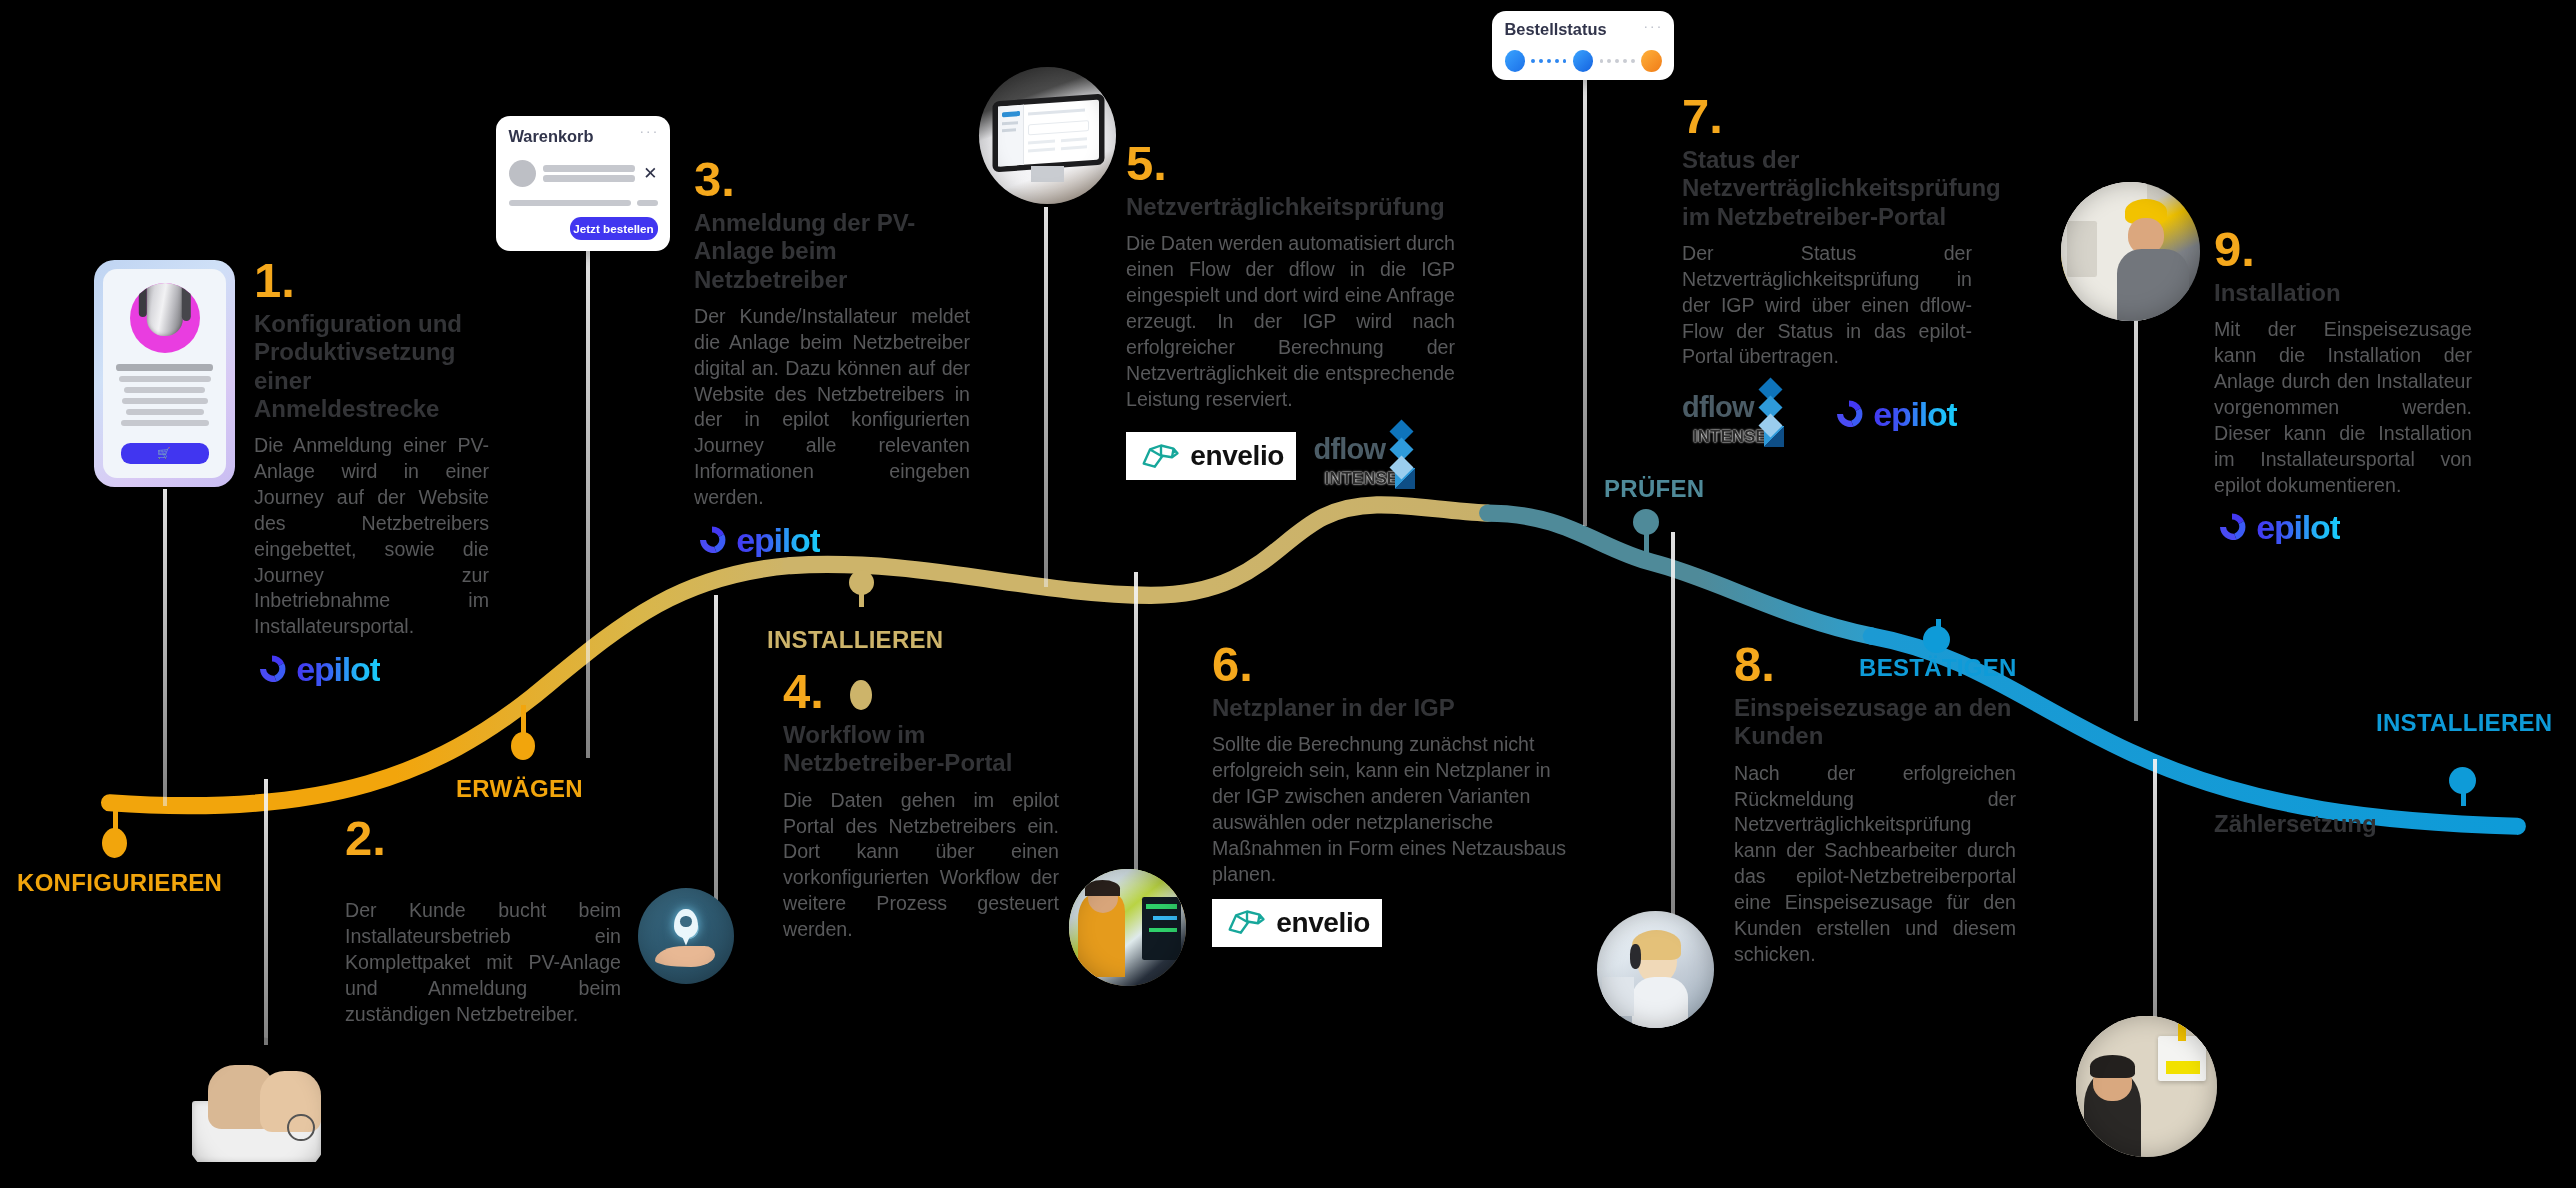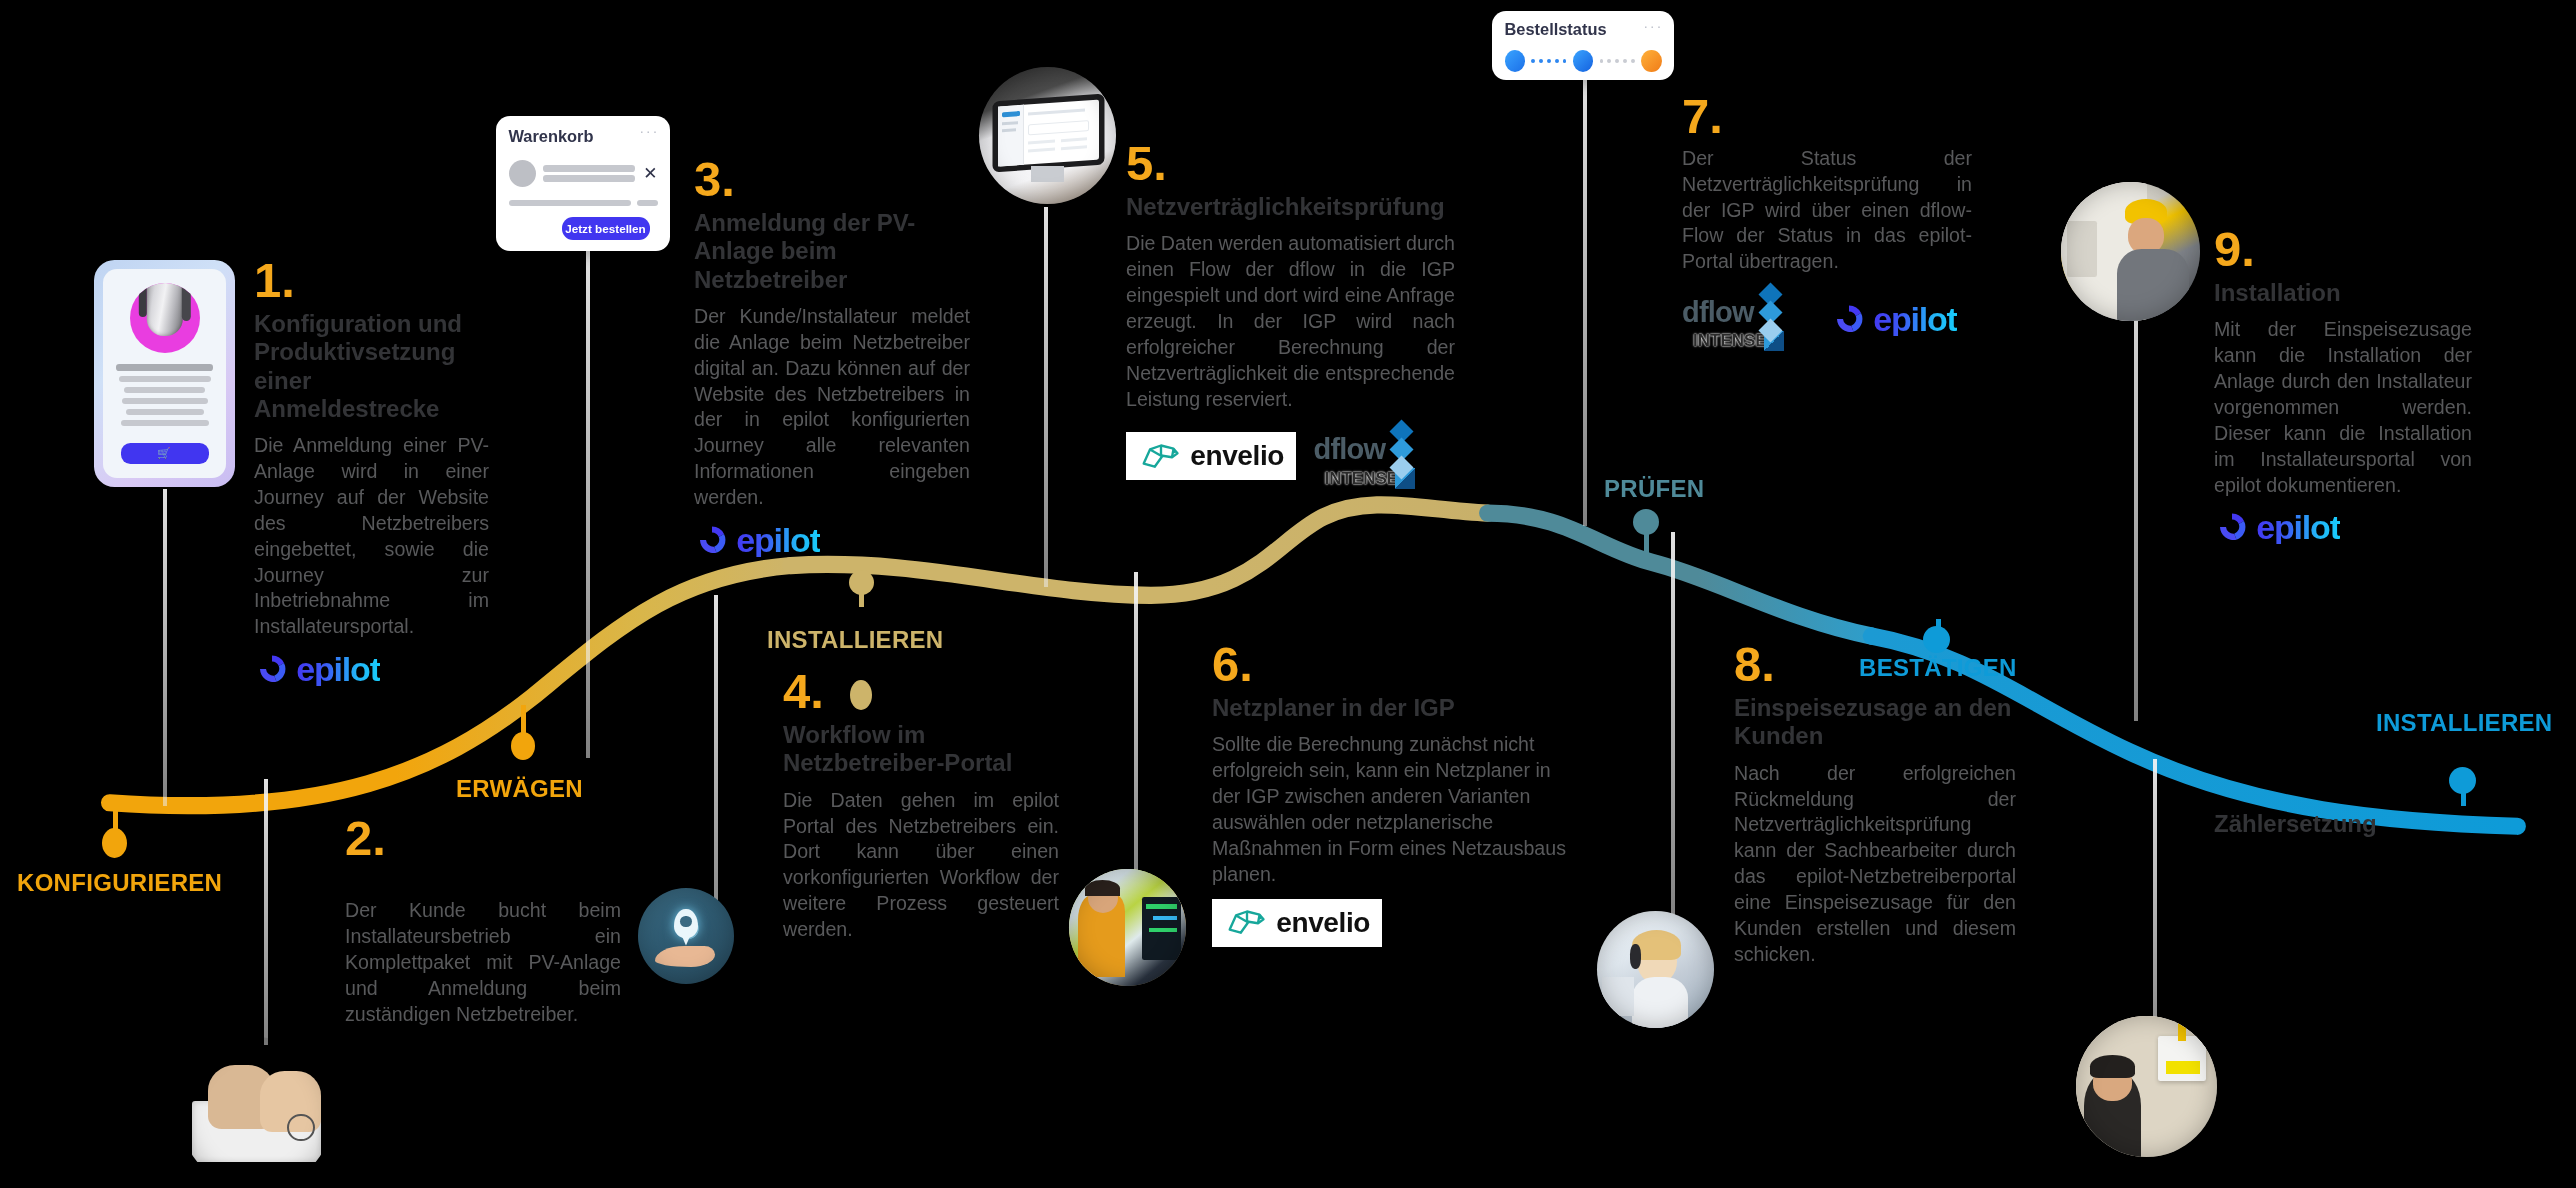--- a/index.html
+++ b/index.html
@@ -243,21 +243,21 @@
       <div style="flex:1; display:flex; flex-direction:column; gap:3.9px;">
         <div class="bar" style="height:6.3px;width:100%;"></div>
         <div class="bar" style="height:6.3px;width:100%;"></div>
       </div>
       <div class="close-x">✕</div>
     </div>
     <div style="display:flex; align-items:center; gap:6.3px; margin-top:12.5px;">
       <div class="bar" style="height:6.3px;flex:1;"></div>
       <div class="bar" style="height:6.3px;width:20.4px;"></div>
     </div>
-    <div class="mock-btn" style="margin:11px 8px 0 auto; width:88px; height:23.5px;">Jetzt bestellen</div>
+    <div class="mock-btn" style="margin:11px 0 0 auto; width:88px; height:23.5px;">Jetzt bestellen</div>
   </div>
 
   <div class="mockcard" style="left:1492px; top:11px; width:182px; height:69px; padding:9.4px 12.5px;">
     <div class="mock-dots">···</div>
     <div class="mock-title">Bestellstatus</div>
     <div class="status-row">
       <span class="status-node" style="width:22px;height:22px;background:linear-gradient(135deg,#3AA4FF,#1B6FE8);"></span>
       <span class="status-conn">
         <i style="background:#2F87F0;"></i>
           <i style="background:#2F87F0;"></i>
@@ -449,20 +449,21 @@
           </g>
           <circle cx="45" cy="15" r="2" fill="#17A79B"></circle>
         </svg>
         <span class="envelio-word">envelio</span>
       </span>
     </div>
   </div>
 
   <div class="step" style="left:1682px; top:94px; width:290px;">
     <div class="step-num">7.</div>
+    <div class="step-title">Status der Netzverträglichkeitsprüfung im Netzbetreiber-Portal</div>
     <div class="step-body">Der Status der Netzverträglichkeitsprüfung in der IGP wird über einen dflow-Flow der Status in das epilot-Portal übertragen.</div>
     <div class="logo-row" style="gap:47px;">
       <span class="dflow-logo">
         <span class="dflow-top">
           <span class="dflow-word">dflow</span>
           <span class="dflow-stack">
             <i class="dflow-dia" style="background:#0E74BB;"></i>
             <i class="dflow-dia" style="background:#2E9ADA;"></i>
             <i class="dflow-dia" style="background:#9ACDEE;"></i>
           </span>

